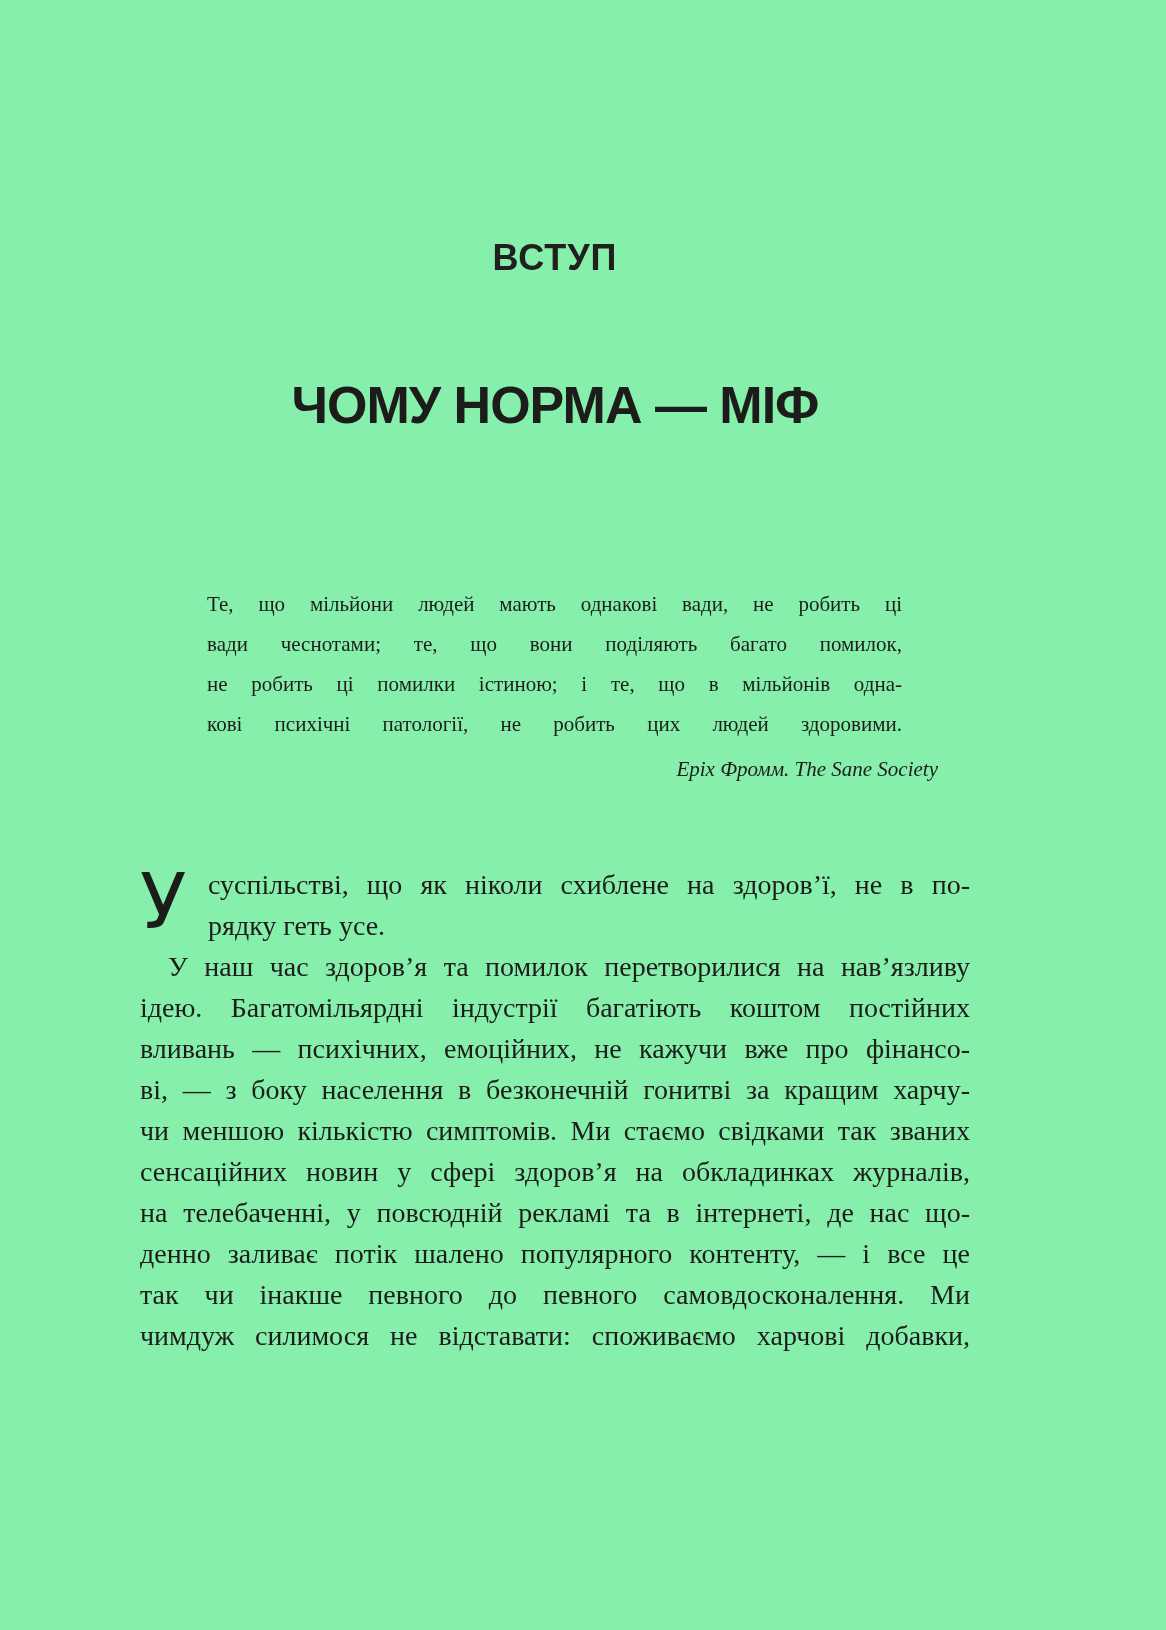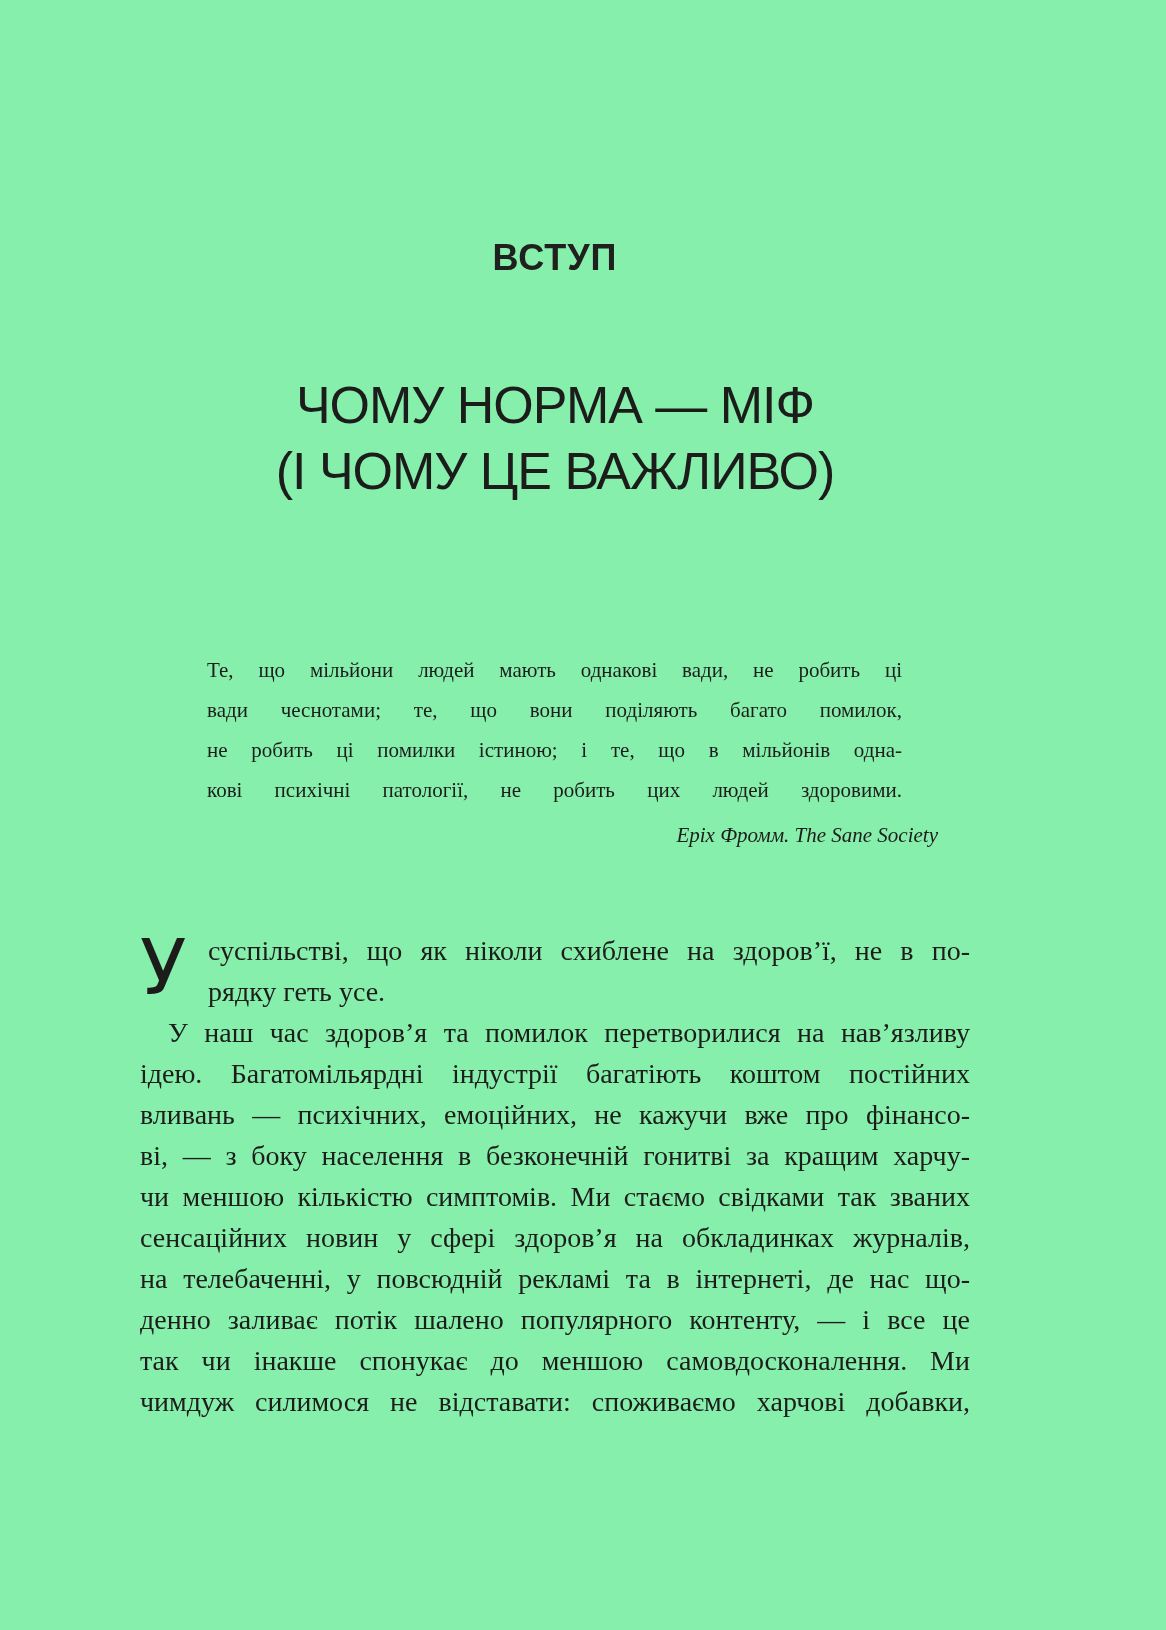--- a/index.html
+++ b/index.html
@@ -24,21 +24,21 @@
     font-weight: 800;
     font-size: 36px;
     line-height: 44px;
     letter-spacing: 1px;
     color: #20201e;
   }
   .title {
     margin-top: 92px;
     text-align: center;
     font-family: "Liberation Sans", sans-serif;
-    font-weight: 400;
+    font-weight: 700;
     font-size: 52px;
     line-height: 66px;
     letter-spacing: -1px;
     color: #1c1c1a;
   }
   .epigraph {
     margin: 146px 68px 0 67px;
     font-size: 21px;
     line-height: 40px;
   }
@@ -80,21 +80,20 @@
 </head>
 <body>
 
 <div class="page">
   <div class="content">
 
     <div class="kicker">ВСТУП</div>
 
     <div class="title">
       <div>ЧОМУ НОРМА — МІФ</div>
-      <div>(І ЧОМУ ЦЕ ВАЖЛИВО)</div>
     </div>
 
     <div class="epigraph">
       <div class="ep-line">Те, що мільйони людей мають однакові вади, не робить ці</div>
       <div class="ep-line">вади чеснотами; те, що вони поділяють багато помилок,</div>
       <div class="ep-line">не робить ці помилки істиною; і те, що в мільйонів одна-</div>
       <div class="ep-line">кові психічні патології, не робить цих людей здоровими.</div>
     </div>
 
     <div class="attribution">Еріх Фромм. The Sane Society</div>
@@ -106,18 +105,18 @@
       <div class="line no-just">рядку геть усе.</div>
 
       <div class="line indent">У наш час здоров’я та помилок перетворилися на нав’язливу</div>
       <div class="line">ідею. Багатомільярдні індустрії багатіють коштом постійних</div>
       <div class="line">вливань — психічних, емоційних, не кажучи вже про фінансо-</div>
       <div class="line">ві, — з боку населення в безконечній гонитві за кращим харчу-</div>
       <div class="line">чи меншою кількістю симптомів. Ми стаємо свідками так званих</div>
       <div class="line">сенсаційних новин у сфері здоров’я на обкладинках журналів,</div>
       <div class="line">на телебаченні, у повсюдній рекламі та в інтернеті, де нас що-</div>
       <div class="line">денно заливає потік шалено популярного контенту, — і все це</div>
-      <div class="line">так чи інакше спонукає до меншою самовдосконалення. Ми</div>
+      <div class="line">так чи інакше певного до певного самовдосконалення. Ми</div>
       <div class="line">чимдуж силимося не відставати: споживаємо харчові добавки,</div>
     </div>
 
   </div>
 </div>
 
 </body></html>

